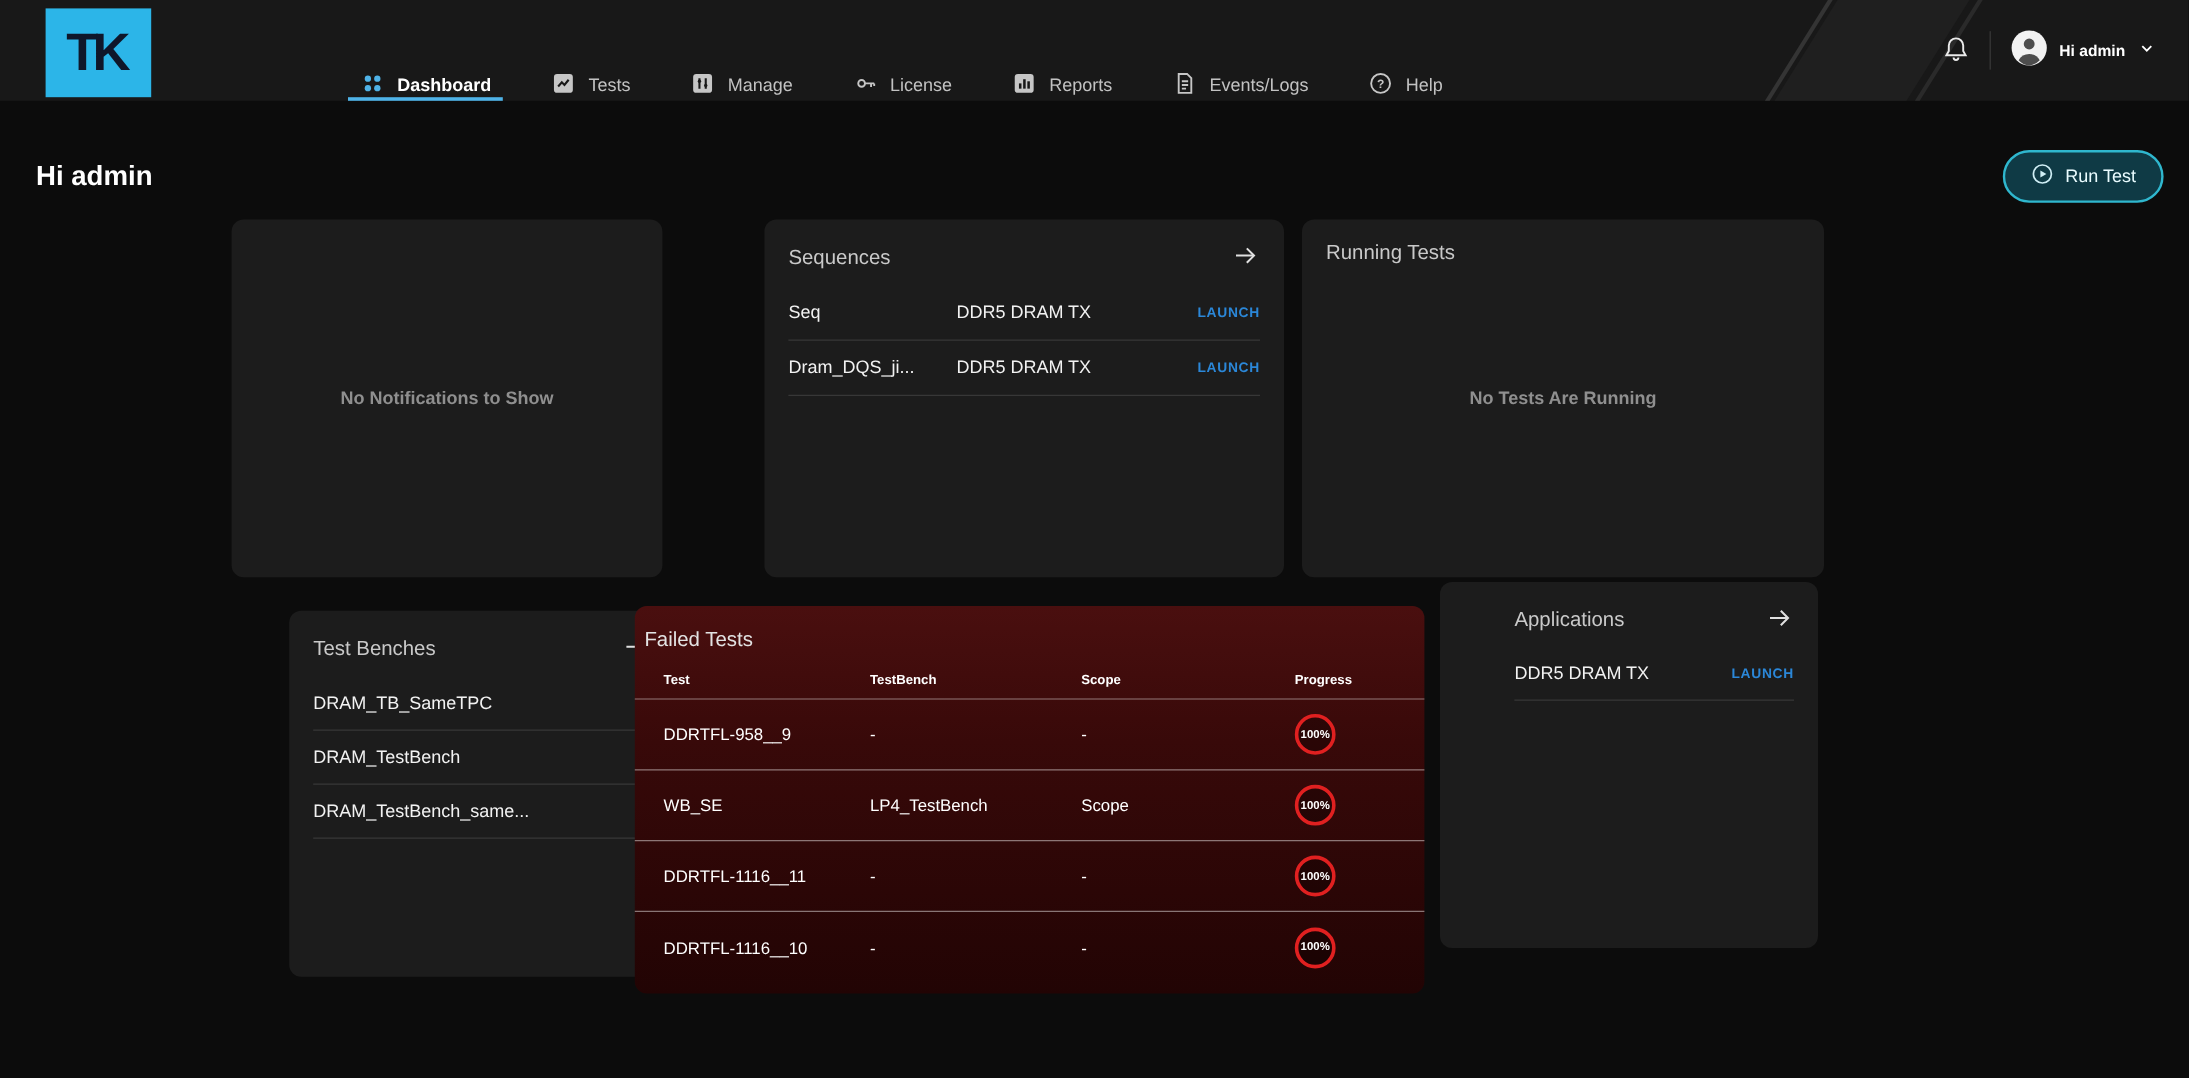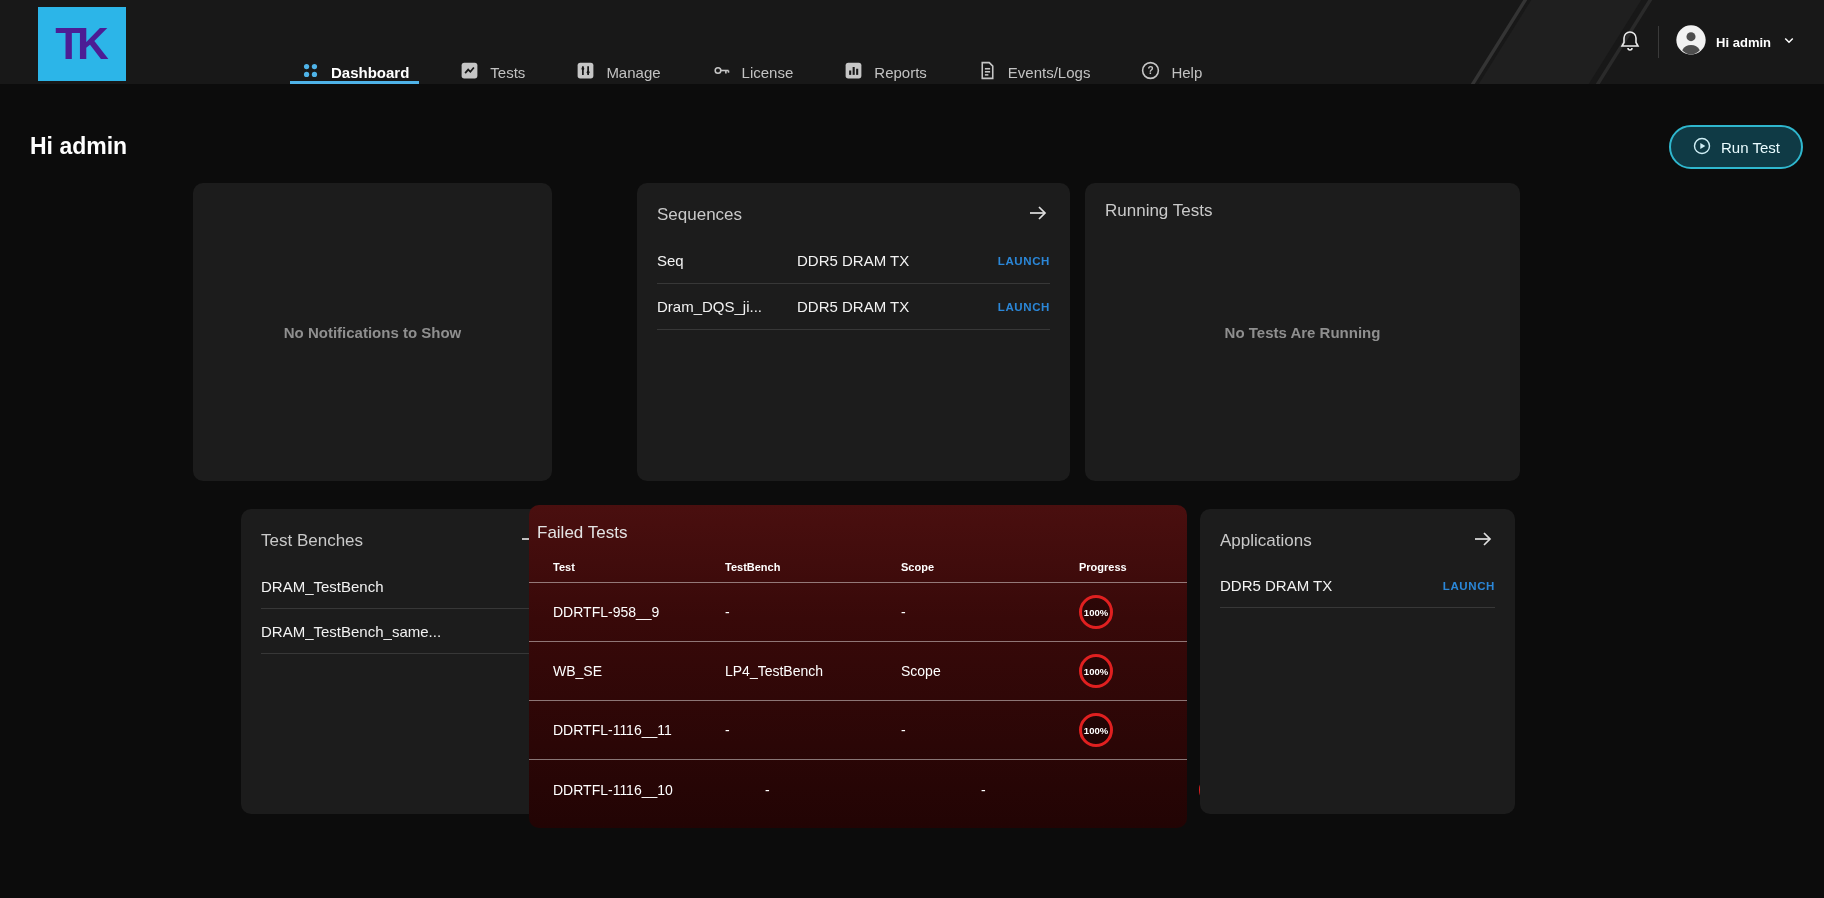--- a/index.html
+++ b/index.html
@@ -2,21 +2,21 @@
 <html><head>
 <meta charset="utf-8">
 <style>
   * { margin:0; padding:0; box-sizing:border-box; }
   html,body { width:1824px; height:898px; background:#0c0c0c; font-family:"Liberation Sans", sans-serif; overflow:hidden; }
   .screen { position:relative; width:1824px; height:898px; }
 
   
   header { position:absolute; top:0; left:0; width:100%; height:84px; background:#181818; z-index:5; }
   .logo { position:absolute; left:38px; top:7px; width:88px; height:74px; background:#2CB5E8; display:flex; align-items:center; justify-content:center; cursor:pointer; }
-  .logo span { font-size:44px; font-weight:900; color:#4c1d95; letter-spacing:-5px; padding-right:5px; }
+  .logo span { font-size:44px; font-weight:900; color:#0f172a; letter-spacing:-5px; padding-right:5px; }
 
   nav { position:absolute; left:300px; top:0; height:84px; display:flex; align-items:flex-end; gap:50px; z-index:2; }
   .nav-item { display:flex; align-items:center; gap:10px; position:relative; cursor:pointer; color:#c2c2c2; font-size:15px; }
   .nav-item svg { width:21px; height:21px; }
   .nav-item.active { color:#ffffff; font-weight:bold; }
   .nav-item.active::after { content:""; position:absolute; left:-10px; right:-10px; bottom:0; height:3px; background:#4FB3E8; }
 
   .deco { position:absolute; top:0; height:84px; transform:skewX(-32deg); z-index:1; }
   .deco.band { left:1505px; width:110px; background:#1f1f1f; }
   .deco.line1 { left:1497px; width:4px; background:#343434; }
@@ -40,21 +40,21 @@
   .card-title { font-size:17px; color:#c9c9c9; }
   .arrow-btn { background:none; border:none; cursor:pointer; display:flex; }
   .arrow-btn svg { width:24px; height:24px; }
 
   #card-notifications { left:193px; top:183px; width:359px; height:298px; }
   #card-sequences     { left:637px; top:183px; width:433px; height:298px; }
   #card-running       { left:1085px; top:183px; width:435px; height:298px; }
   #card-benches       { left:193px; top:509px; width:321px; height:305px;margin-left:48px; }
   #card-failed        { left:529px; top:505px; width:658px; height:323px;
                         background:linear-gradient(180deg,#4a0f0f 0%, #380909 35%, #220404 100%); }
-  #card-apps          { left:1200px; top:509px; width:315px; height:305px; }
+  #card-apps          { left:1200px; top:485px; width:315px; height:305px;padding-left:42px; }
 
   .empty-center { position:absolute; inset:0; display:flex; align-items:center; justify-content:center;
     color:#8f8f8f; font-size:15px; font-weight:bold; }
 
   
   .seq-row { display:grid; grid-template-columns:140px 1fr auto; align-items:center; height:46px;
     margin:0 20px; border-bottom:1px solid rgba(255,255,255,0.12); cursor:pointer; }
   .seq-name, .seq-app { font-size:15px; color:#f2f2f2; white-space:nowrap; overflow:hidden; }
   .launch-link { color:#2B87D8; font-size:11.5px; font-weight:bold; letter-spacing:0.6px; cursor:pointer; background:none; border:none; font-family:"Liberation Sans",sans-serif; }
 
@@ -63,21 +63,21 @@
     margin:0 20px; border-bottom:1px solid rgba(255,255,255,0.12); cursor:pointer; }
   .bench-name { font-size:15px; color:#f2f2f2; }
   .status-dot { width:9px; height:9px; border-radius:50%; background:#43C34B; }
 
   
   .ft-title { color:#e3e3e3; }
   .ft-head, .ft-row { display:grid; grid-template-columns:172px 176px 178px auto; align-items:center; padding:0 24px; }
   .ft-head { height:32px; border-bottom:1px solid rgba(255,255,255,0.45); }
   .ft-head span { font-size:11px; font-weight:bold; color:#ffffff; }
   .ft-row { height:59px; border-bottom:1px solid rgba(255,255,255,0.45); cursor:pointer; }
-  .ft-row:last-child { border-bottom:none;gap:40px; }
+  .ft-row:last-child { border-bottom:none; }
   .ft-cell { font-size:14px; color:#ffffff; white-space:nowrap; }
   .progress-ring { width:34px; height:34px; border-radius:50%; border:3px solid #E02020; background:rgba(0,0,0,0.25);
     display:flex; align-items:center; justify-content:center; font-size:9.5px; font-weight:bold; color:#ffffff; }
 
   
   .app-row { display:flex; justify-content:space-between; align-items:center; height:44px;
     margin:0 20px; border-bottom:1px solid rgba(255,255,255,0.12); cursor:pointer; }
   .app-name { font-size:15px; color:#f2f2f2; }
 </style>
 </head>
@@ -252,20 +252,24 @@
       <button class="arrow-btn">
         <span>
           <svg viewBox="0 0 24 24" fill="none" stroke="#e0e0e0" stroke-width="1.7">
               <line x1="4" y1="12" x2="19" y2="12"></line>
               <polyline points="13,6 19,12 13,18"></polyline>
             </svg>
         </span>
       </button>
     </div>
     <div class="bench-row">
+      <span class="bench-name">DRAM_TB_SameTPC</span>
+      <span class="status-dot"></span>
+    </div>
+    <div class="bench-row">
       <span class="bench-name">DRAM_TestBench</span>
       <span class="status-dot"></span>
     </div>
     <div class="bench-row">
       <span class="bench-name">DRAM_TestBench_same...</span>
       <span class="status-dot"></span>
     </div>
   </div>
 
   <div class="card" id="card-failed">

